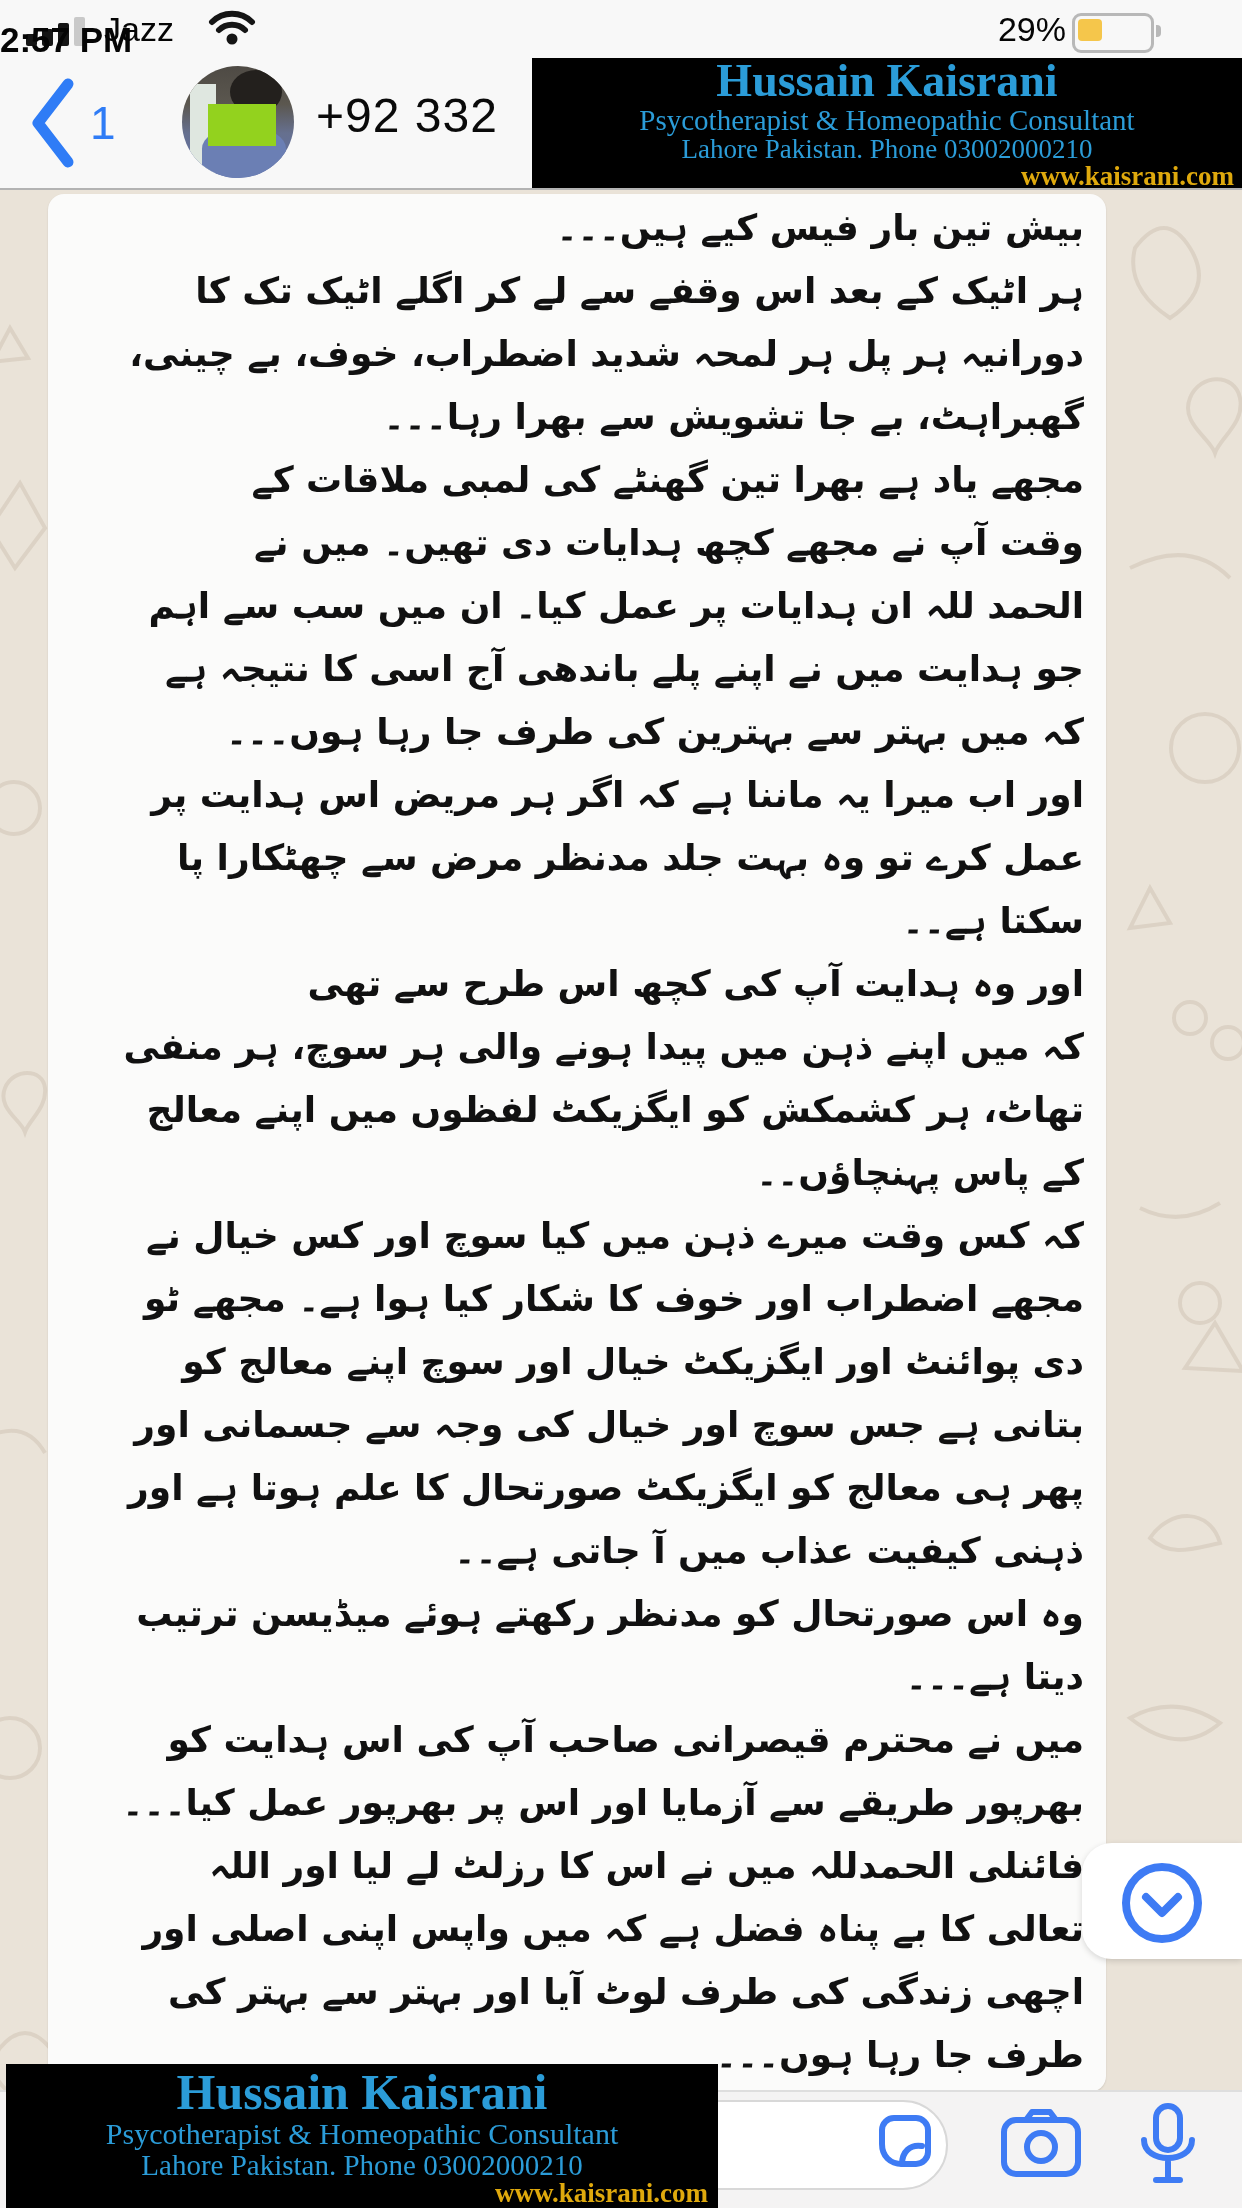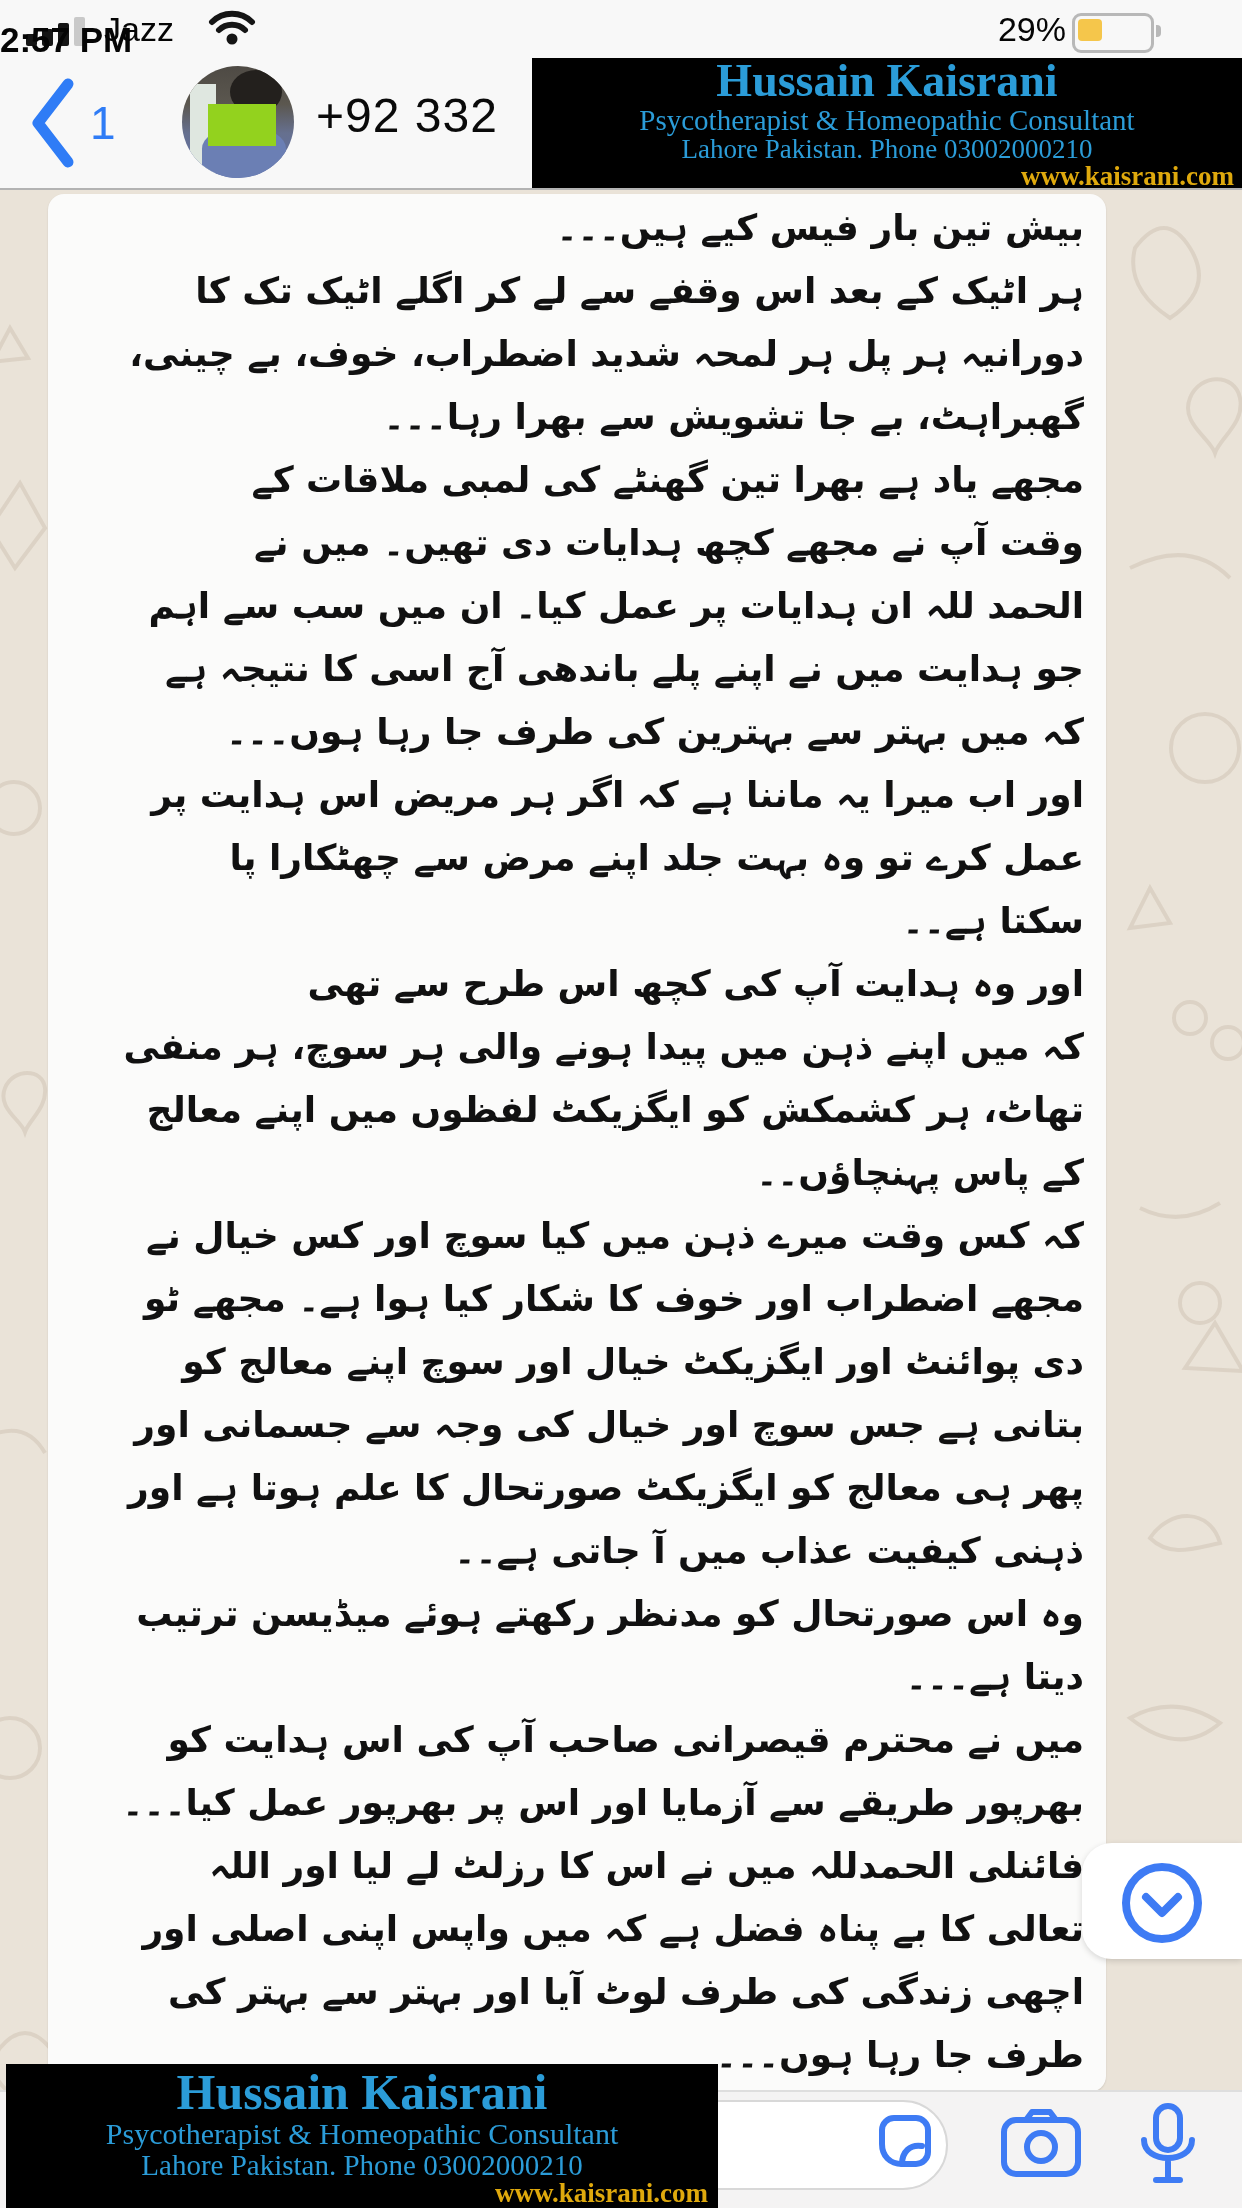--- a/index.html
+++ b/index.html
@@ -152,21 +152,21 @@
         <div class="ln">بیش تین بار فیس کیے ہیں۔۔۔</div>
         <div class="ln">ہر اٹیک کے بعد اس وقفے سے لے کر اگلے اٹیک تک کا</div>
         <div class="ln">دورانیہ ہر پل ہر لمحہ شدید اضطراب، خوف، بے چینی،</div>
         <div class="ln">گھبراہٹ، بے جا تشویش سے بھرا رہا۔۔۔</div>
         <div class="ln">مجھے یاد ہے  بھرا تین گھنٹے کی لمبی ملاقات کے</div>
         <div class="ln">وقت آپ نے مجھے کچھ ہدایات دی تھیں۔ میں نے</div>
         <div class="ln">الحمد للہ ان ہدایات پر عمل کیا۔ ان میں سب سے اہم</div>
         <div class="ln">جو ہدایت میں نے اپنے پلے باندھی آج اسی کا نتیجہ ہے</div>
         <div class="ln">کہ میں بہتر سے بہترین کی طرف جا رہا ہوں۔۔۔</div>
         <div class="ln">اور اب  میرا یہ ماننا ہے کہ اگر ہر مریض اس ہدایت پر</div>
-        <div class="ln">عمل کرے تو وہ بہت جلد اپنے مرض سے چھٹکارا پا</div>
+        <div class="ln">عمل کرے تو وہ بہت جلد مدنظر مرض سے چھٹکارا پا</div>
         <div class="ln">سکتا ہے۔۔</div>
         <div class="ln">اور وہ ہدایت آپ کی کچھ اس طرح سے تھی</div>
         <div class="ln">کہ میں اپنے ذہن میں پیدا ہونے والی ہر سوچ، ہر منفی</div>
         <div class="ln">تھاٹ، ہر کشمکش کو ایگزیکٹ لفظوں میں اپنے معالج</div>
         <div class="ln">کے پاس پہنچاؤں۔۔</div>
         <div class="ln">کہ کس وقت میرے ذہن میں کیا سوچ اور کس خیال نے</div>
         <div class="ln">مجھے اضطراب اور خوف کا شکار کیا ہوا ہے۔ مجھے ٹو</div>
         <div class="ln">دی پوائنٹ اور ایگزیکٹ خیال اور سوچ اپنے معالج کو</div>
         <div class="ln">بتانی ہے جس سوچ اور خیال کی وجہ سے جسمانی اور</div>
         <div class="ln">پھر ہی معالج کو ایگزیکٹ صورتحال کا علم ہوتا ہے اور</div>

